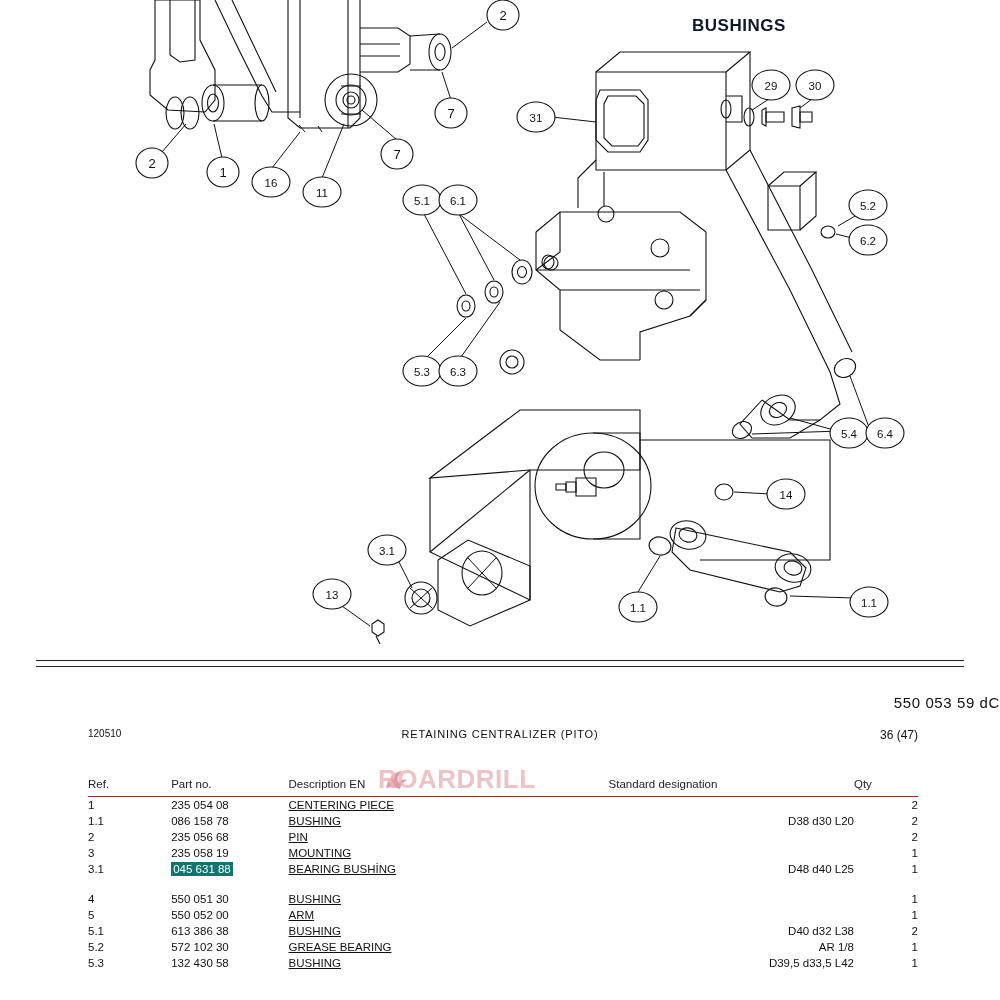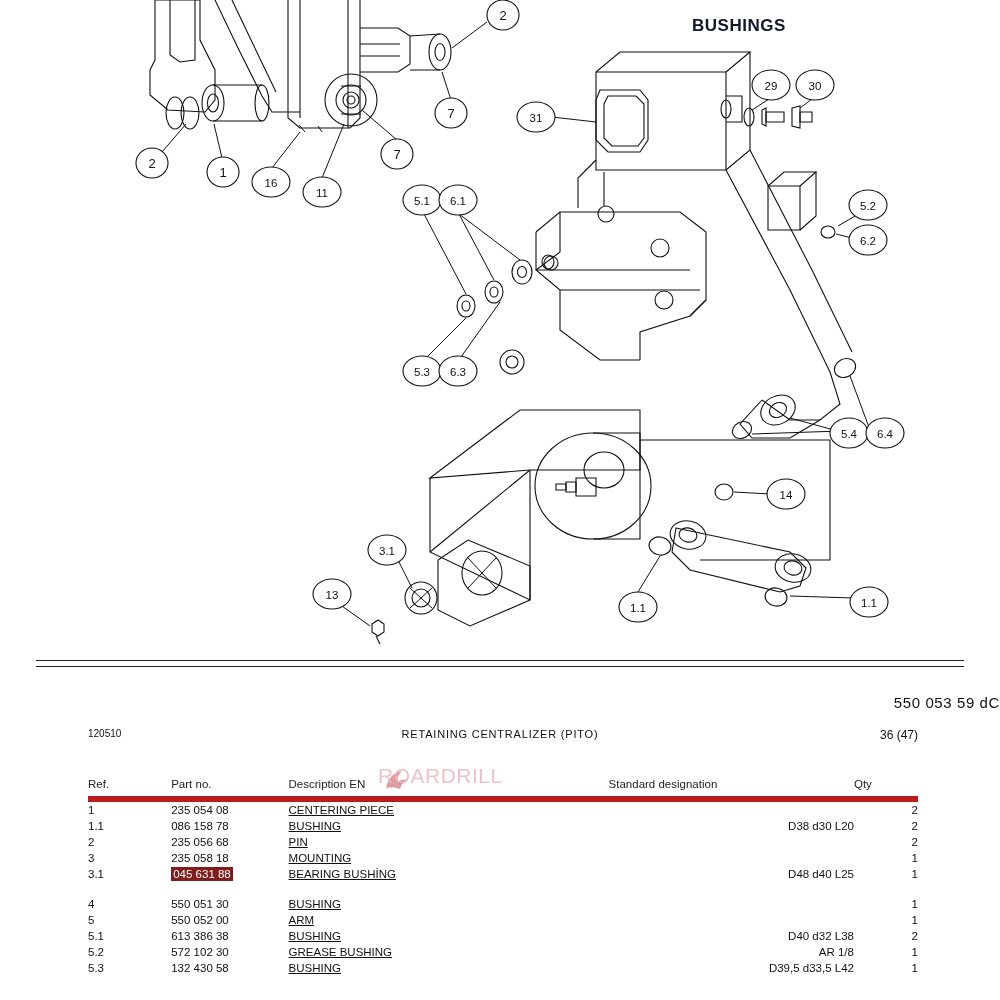--- a/index.html
+++ b/index.html
@@ -46,35 +46,35 @@
   }
 
   table.parts{
     position:absolute;left:88px;top:778px;width:830px;
     border-collapse:collapse;font-size:11.5px;
   }
   table.parts th{
     text-align:left;font-weight:normal;color:#222;
     padding:0 0 6px 0;font-size:11.5px;
   }
-  table.parts thead tr{border-bottom:6px solid #b91c1c;}
+  table.parts thead tr{border-bottom:1px solid #b91c1c;}
   table.parts td{padding:2px 0;color:#111;white-space:nowrap;}
   td.c-ref{width:78px;}
   td.c-part{width:110px;margin-left:12px;}
   td.c-desc{width:300px;text-decoration:underline;}
   td.c-std{width:230px;text-align:right;}
   td.c-qty{width:60px;text-align:right;padding-right:18px;}
   th.c-qty{text-align:right;padding-right:18px;}
   tr.spacer td{height:14px;padding:0;}
-  .hl{background:#7f1d1d;color:#fff;padding:1px 2px;}
+  .hl{background:#0f766e;color:#fff;padding:1px 2px;}
 
   
   .watermark{
     position:absolute;left:378px;top:764px;
-    font-size:21px;font-weight:normal;letter-spacing:.5px;
+    font-size:26px;font-weight:bold;letter-spacing:.5px;
     color:#e9b9bd;opacity:.85;pointer-events:none;
   }
   .wm-mark{
     position:absolute;left:382px;top:766px;width:30px;height:30px;
     pointer-events:none;
   }
 
   
   text.bal{font-family:"Liberation Sans",sans-serif;font-size:13px;fill:#111;text-anchor:middle;}
   text.bals{font-family:"Liberation Sans",sans-serif;font-size:11.5px;fill:#111;text-anchor:middle;}
@@ -378,21 +378,21 @@
         </tr>
         <tr>
           <td class="c-ref">2</td>
           <td class="c-part">235 056 68</td>
           <td class="c-desc">PIN</td>
           <td class="c-std"></td>
           <td class="c-qty">2</td>
         </tr>
         <tr>
           <td class="c-ref">3</td>
-          <td class="c-part">235 058 18</td>
+          <td class="c-part">235 058 19</td>
           <td class="c-desc">MOUNTING</td>
           <td class="c-std"></td>
           <td class="c-qty">1</td>
         </tr>
         <tr>
           <td class="c-ref">3.1</td>
           <td class="c-part"><span class="hl">045 631 88</span></td>
           <td class="c-desc">BEARING BUSHİNG</td>
           <td class="c-std">D48 d40 L25</td>
           <td class="c-qty">1</td>
@@ -417,21 +417,21 @@
         <tr>
           <td class="c-ref">5.1</td>
           <td class="c-part">613 386 38</td>
           <td class="c-desc">BUSHING</td>
           <td class="c-std">D40 d32 L38</td>
           <td class="c-qty">2</td>
         </tr>
         <tr>
           <td class="c-ref">5.2</td>
           <td class="c-part">572 102 30</td>
-          <td class="c-desc">GREASE BUSHING</td>
+          <td class="c-desc">GREASE BEARING</td>
           <td class="c-std">AR  1/8</td>
           <td class="c-qty">1</td>
         </tr>
         <tr>
           <td class="c-ref">5.3</td>
           <td class="c-part">132 430 58</td>
           <td class="c-desc">BUSHING</td>
           <td class="c-std">D39,5 d33,5 L42</td>
           <td class="c-qty">1</td>
         </tr>

